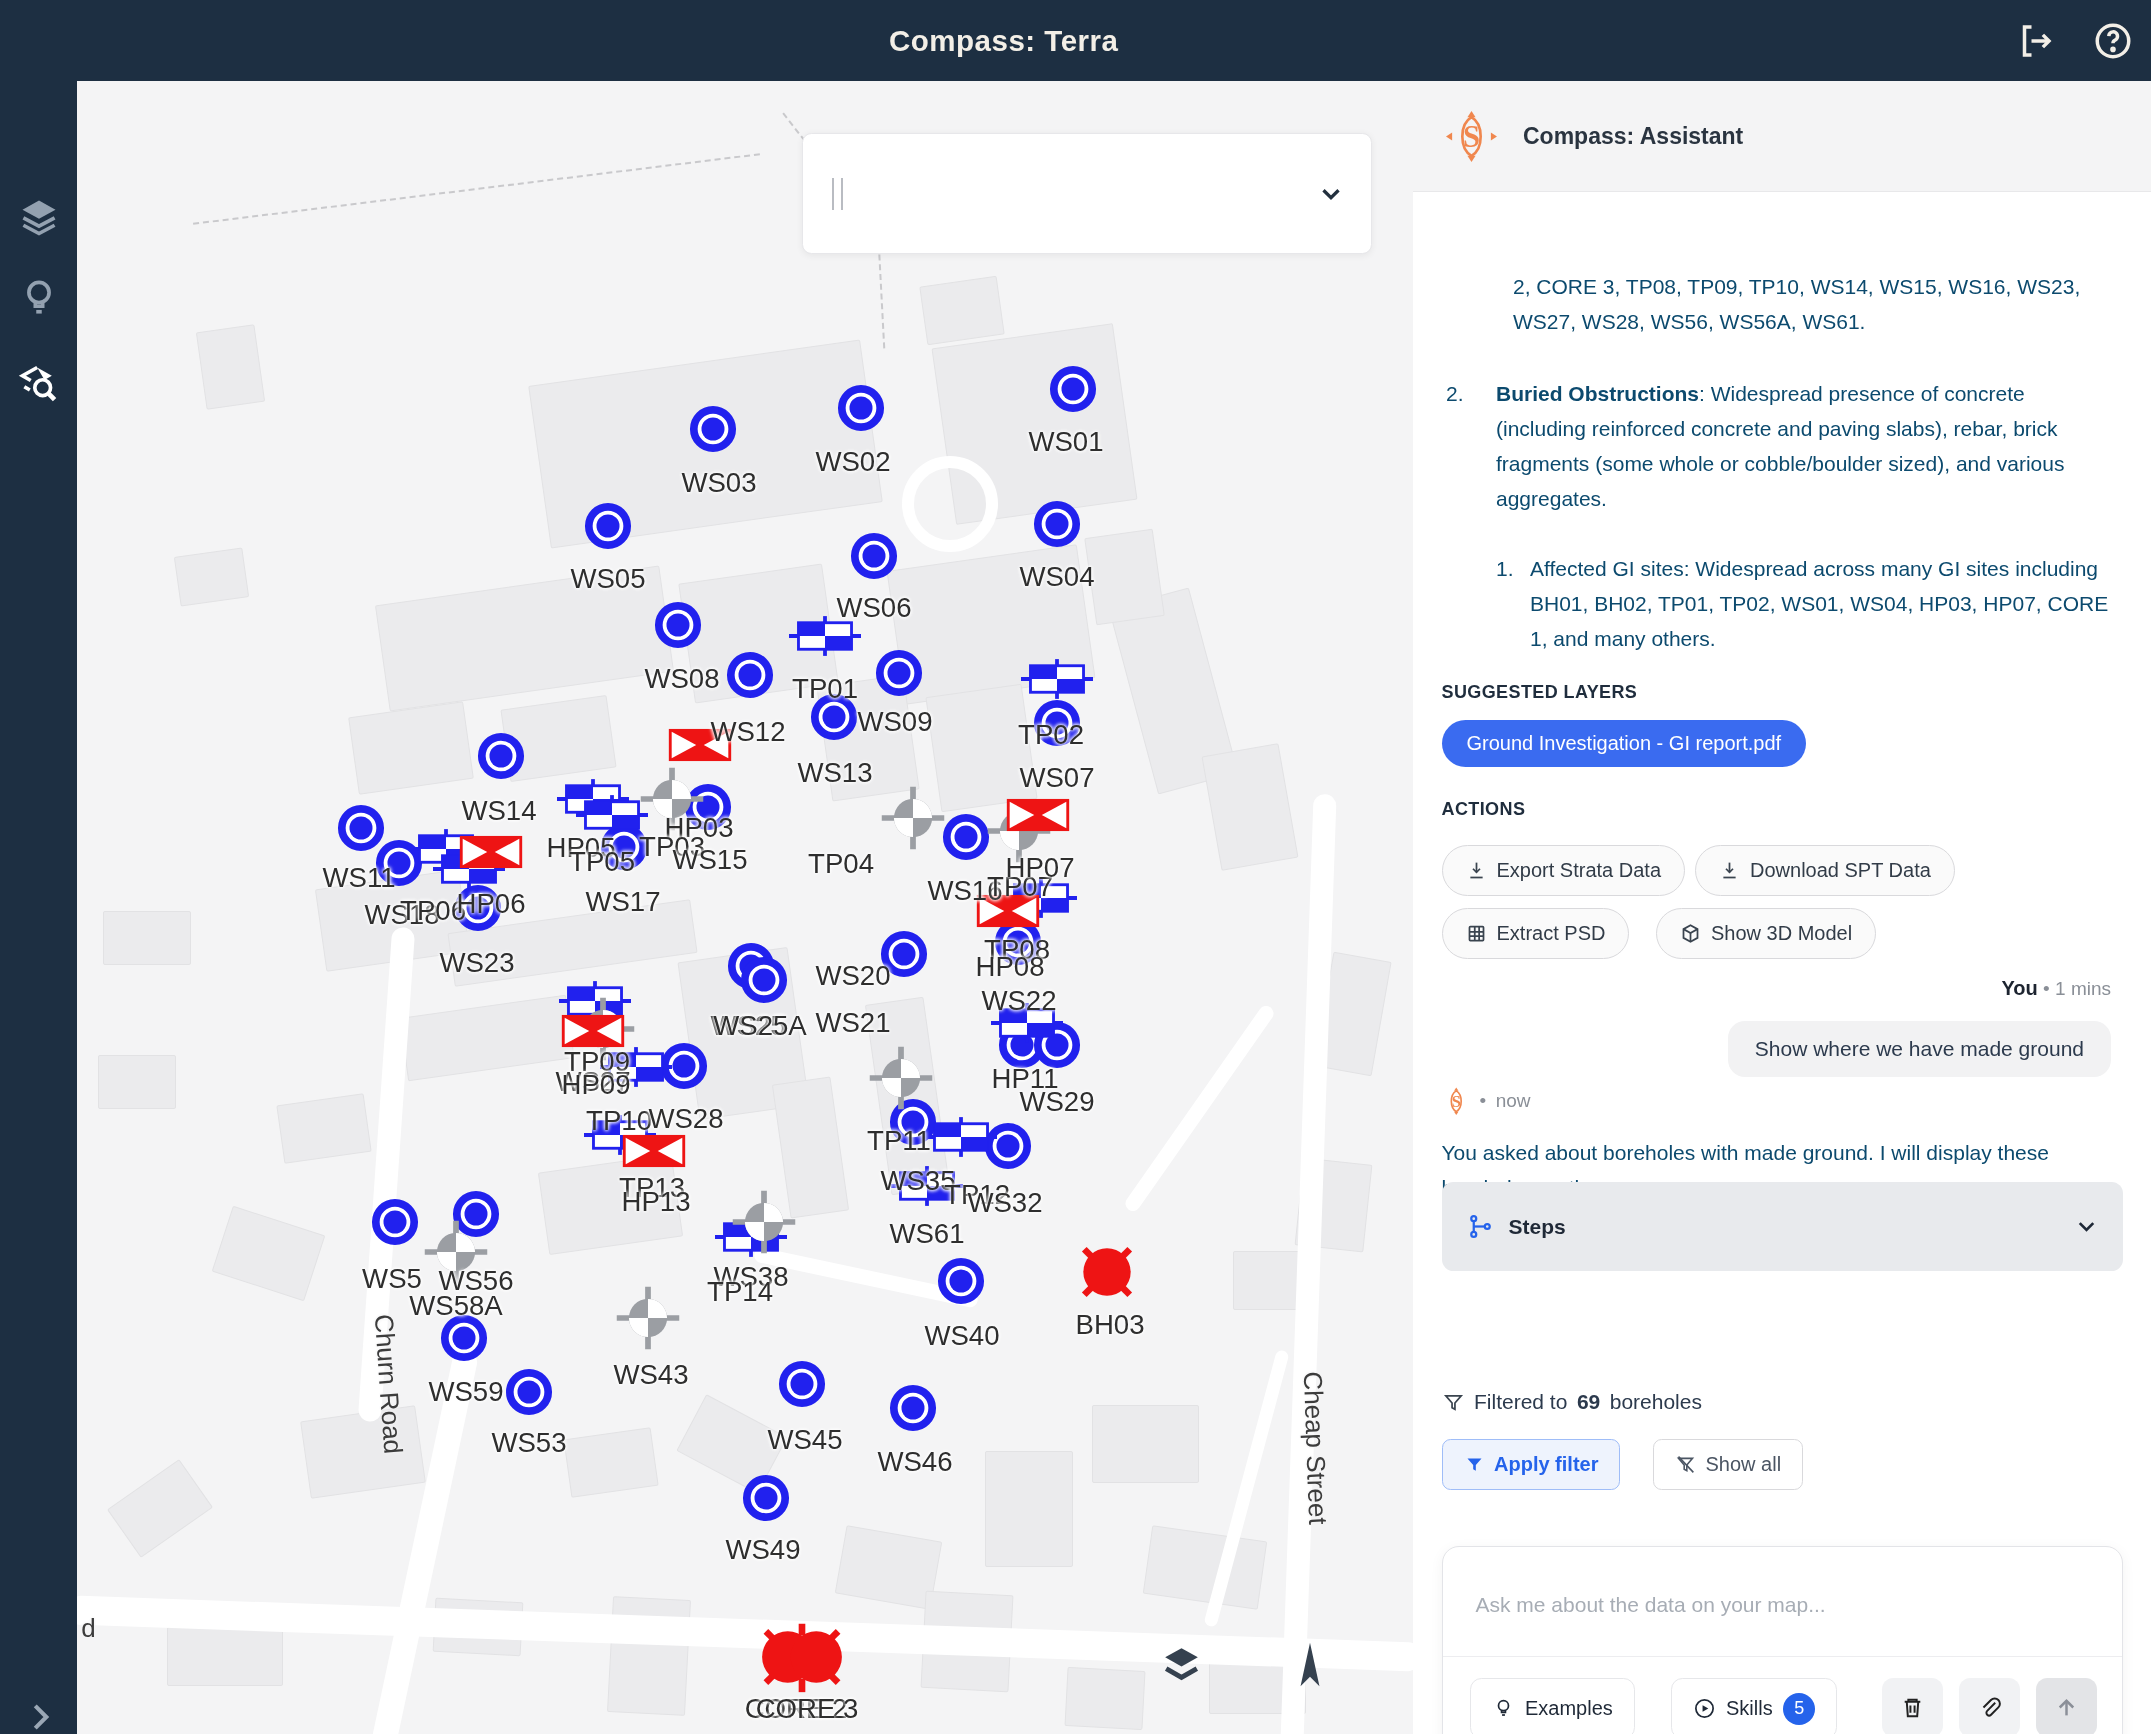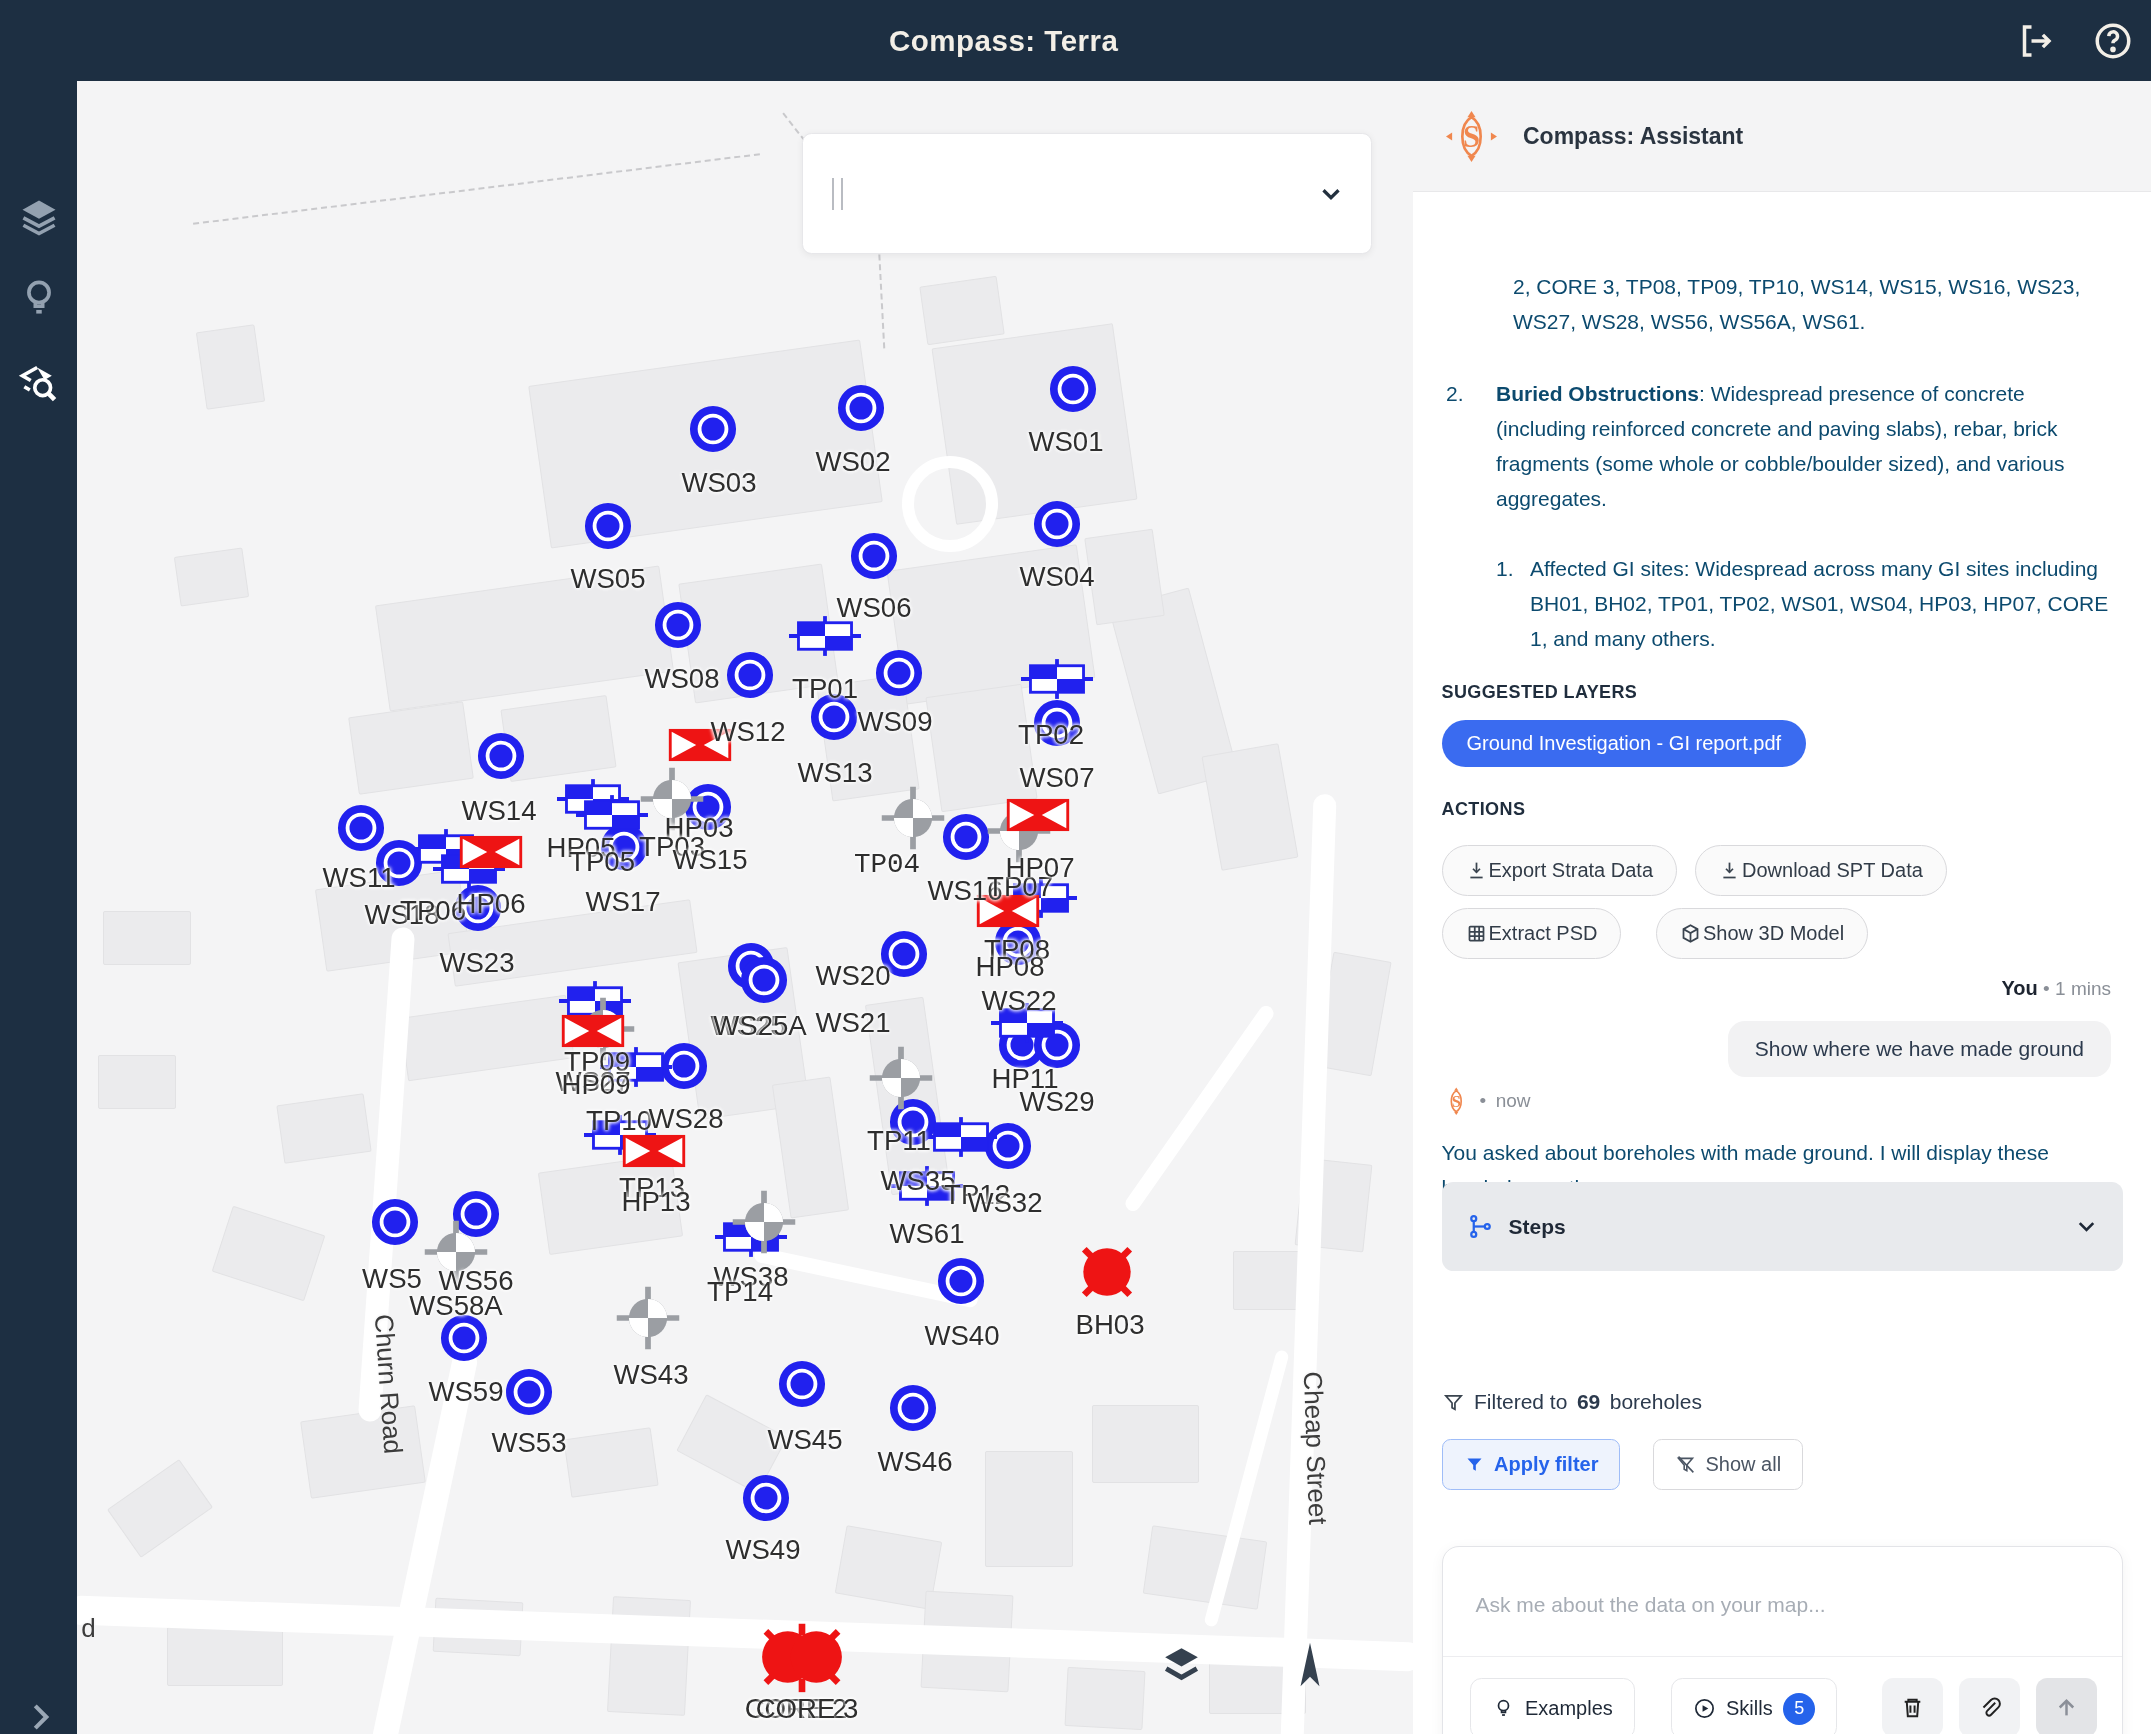--- a/index.html
+++ b/index.html
@@ -40,21 +40,21 @@
 
   
   #panel{left:1413px;top:81px;width:738px;height:1654px;background:#fff;z-index:45;}
   #panel-header{left:0;top:0;width:738px;height:110px;background:#f4f4f5;border-bottom:1px solid #e8e8ea;
     display:flex;align-items:center;}
   #panel-header .ttl{font-size:23px;font-weight:700;color:#2a3440;margin-left:25px;}
   .cap{font-size:18px;font-weight:700;color:#1f2d3d;letter-spacing:0.4px;}
   .msgtext{font-size:21px;line-height:35px;color:#0c4a6e;}
   .chip{background:#3a6bf0;color:#fff;border-radius:25px;height:47px;display:inline-flex;
     align-items:center;padding:0 25px;font-size:20px;}
-  .pillbtn{display:inline-flex;align-items:center;gap:2px;height:49px;padding:0 23px;background:#fafafa;
+  .pillbtn{display:inline-flex;align-items:center;gap:10px;height:49px;padding:0 23px;background:#fafafa;
     border:1.4px solid #d9d9dc;border-radius:26px;font-size:20px;color:#323c48;}
   .pillbtn svg{color:#3a444f;}
   .youline{font-size:19px;color:#8a8f97;}
   .youline b{color:#1d2430;font-size:20px;}
   .bubble{background:#f2f2f3;border-radius:17px;padding:16px 27px;font-size:21px;color:#2c3a4d;}
   .metaline{font-size:19px;color:#8a8f97;display:flex;align-items:center;gap:9.5px;}
   #steps{left:28.5px;top:1101px;width:681px;height:89px;background:#e8eaed;border-radius:11.4px;
     display:flex;align-items:center;}
   #steps .lb{font-size:21px;font-weight:600;color:#1f2937;margin-left:15px;}
   #filterline{font-size:21px;color:#2c3a4d;display:flex;align-items:center;gap:9.5px;}
@@ -682,21 +682,21 @@
       <div class="maplabel" style="left: 622px; top: 747px;">HP03</div>
       <div class="maplabel" style="left: 595px; top: 766px;">TP03</div>
       <div class="maplabel" style="left: 504px; top: 767px;">HP05</div>
       <div class="maplabel" style="left: 525px; top: 781px;">TP05</div>
       <div class="maplabel" style="left: 633px; top: 779px;">WS15</div>
       <div class="maplabel" style="left: 282px; top: 797px;">WS11</div>
       <div class="maplabel" style="left: 325px; top: 834px;">WS18</div>
       <div class="maplabel" style="left: 356px; top: 830px;">TP06</div>
       <div class="maplabel" style="left: 414px; top: 823px;">HP06</div>
       <div class="maplabel" style="left: 546px; top: 821px;">WS17</div>
-      <div class="maplabel" style="left: 810px; top: 783px; font-family: Liberation Mono, monospace;">TP04</div>
+      <div class="maplabel" style="left: 764px; top: 783px;">TP04</div>
       <div class="maplabel" style="left: 888px; top: 810px;">WS16</div>
       <div class="maplabel" style="left: 943px; top: 806px;">TP07</div>
       <div class="maplabel" style="left: 963px; top: 787px;">HP07</div>
       <div class="maplabel" style="left: 400px; top: 882px;">WS23</div>
       <div class="maplabel" style="left: 940px; top: 869px;">TP08</div>
       <div class="maplabel" style="left: 933px; top: 886px;">HP08</div>
       <div class="maplabel" style="left: 776px; top: 895px;">WS20</div>
       <div class="maplabel" style="left: 776px; top: 936px; margin-top: 6px;">WS21</div>
       <div class="maplabel" style="left: 942px; top: 920px;">WS22</div>
       <div class="maplabel" style="left: 671px; top: 945px;">WS25</div>

